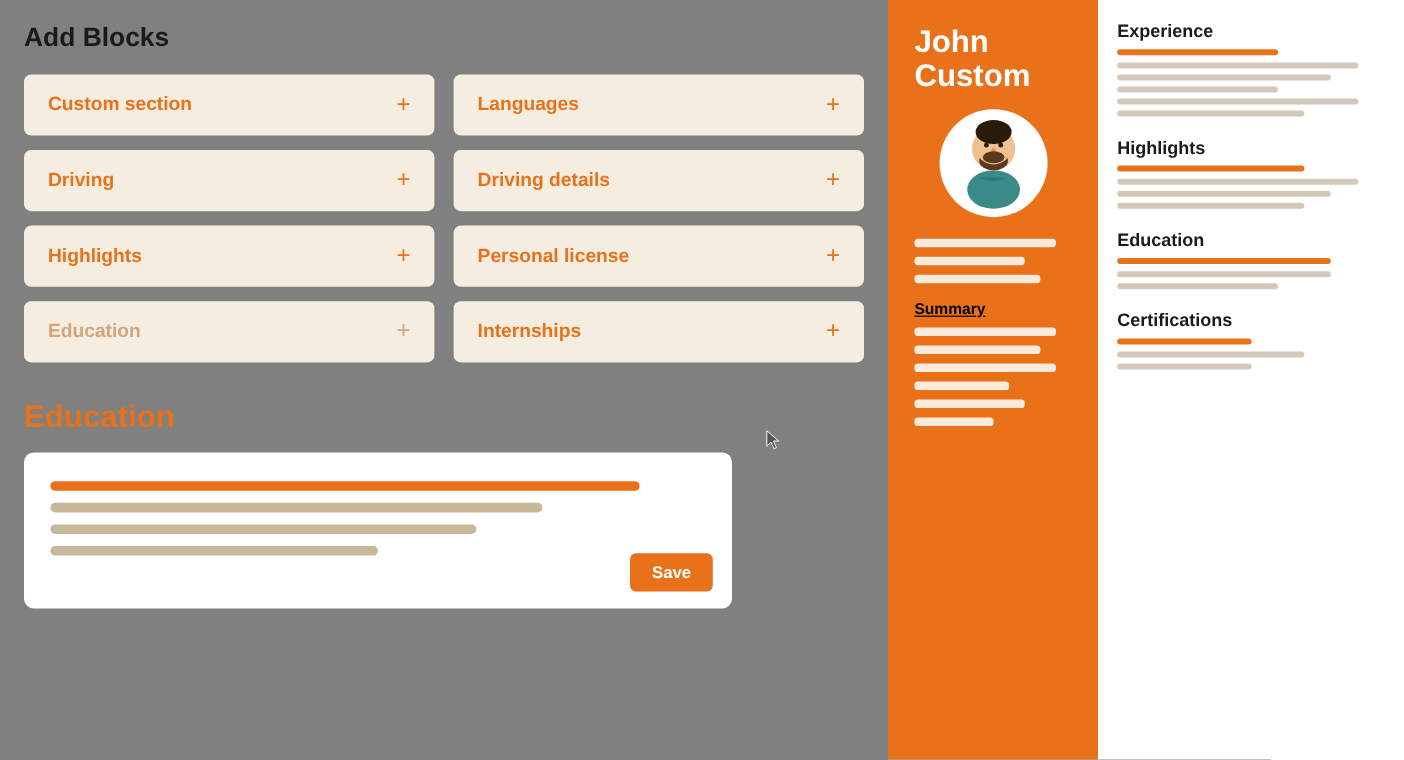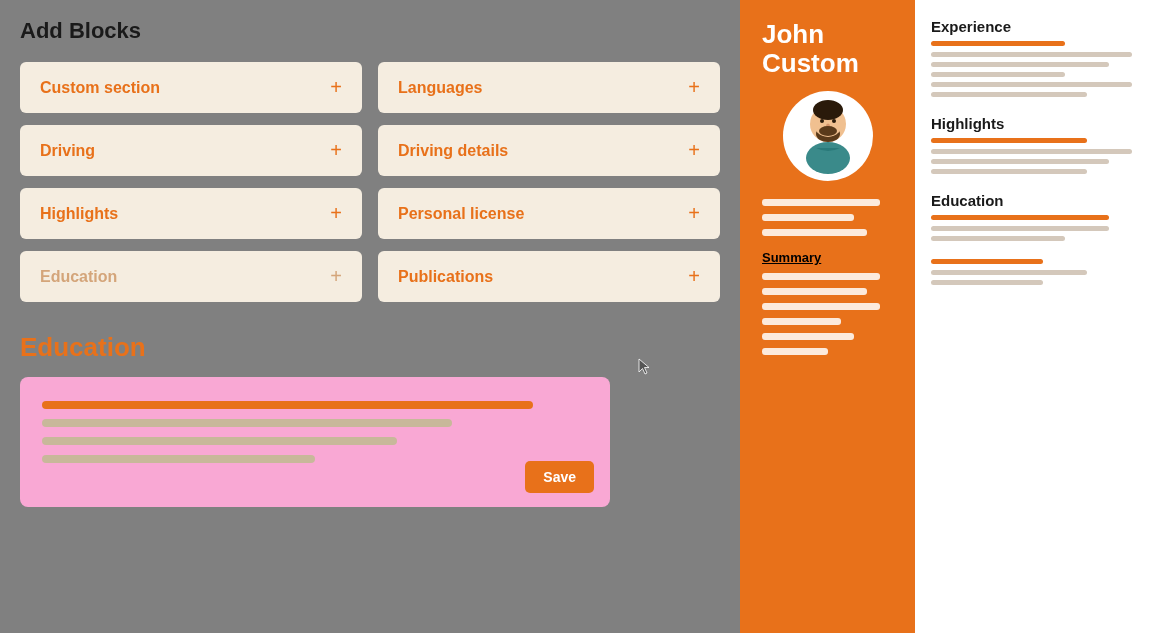--- a/index.html
+++ b/index.html
@@ -72,21 +72,21 @@
     }
 
     .education-heading {
       font-size: 26px;
       font-weight: bold;
       color: #e8711a;
       margin-bottom: 14px;
     }
 
     .education-form {
-      background: #f9a8d4;
+      background: #ffffff;
       border-radius: 8px;
       padding: 24px 22px 18px;
       position: relative;
       width: 590px;
       min-height: 130px;
     }
 
     .form-line {
       height: 8px;
       border-radius: 4px;
@@ -255,21 +255,21 @@
     <button class="block-btn">
       <span>Personal license</span>
       <span class="plus-icon">+</span>
     </button>
 
     <button class="block-btn faded">
       <span>Education</span>
       <span class="plus-icon">+</span>
     </button>
     <button class="block-btn">
-      <span>Publications</span>
+      <span>Internships</span>
       <span class="plus-icon">+</span>
     </button>
   </div>
 
   <div class="education-section">
     <h2 class="education-heading">Education</h2>
     <div class="education-form">
       <div class="form-line orange"></div>
       <div class="form-line gray1"></div>
       <div class="form-line gray2"></div>
@@ -355,19 +355,20 @@
     </div>
 
     <div class="right-section">
       <div class="right-section-title">Education</div>
       <div class="right-line w80"></div>
       <div class="right-gray-line rg-w80"></div>
       <div class="right-gray-line rg-w60"></div>
     </div>
 
     <div class="right-section">
+      <div class="right-section-title">Certifications</div>
       <div class="right-line w50"></div>
       <div class="right-gray-line rg-w70"></div>
       <div class="right-gray-line rg-w50"></div>
     </div>
 
   </div>
 </div>
 
 </body></html>

